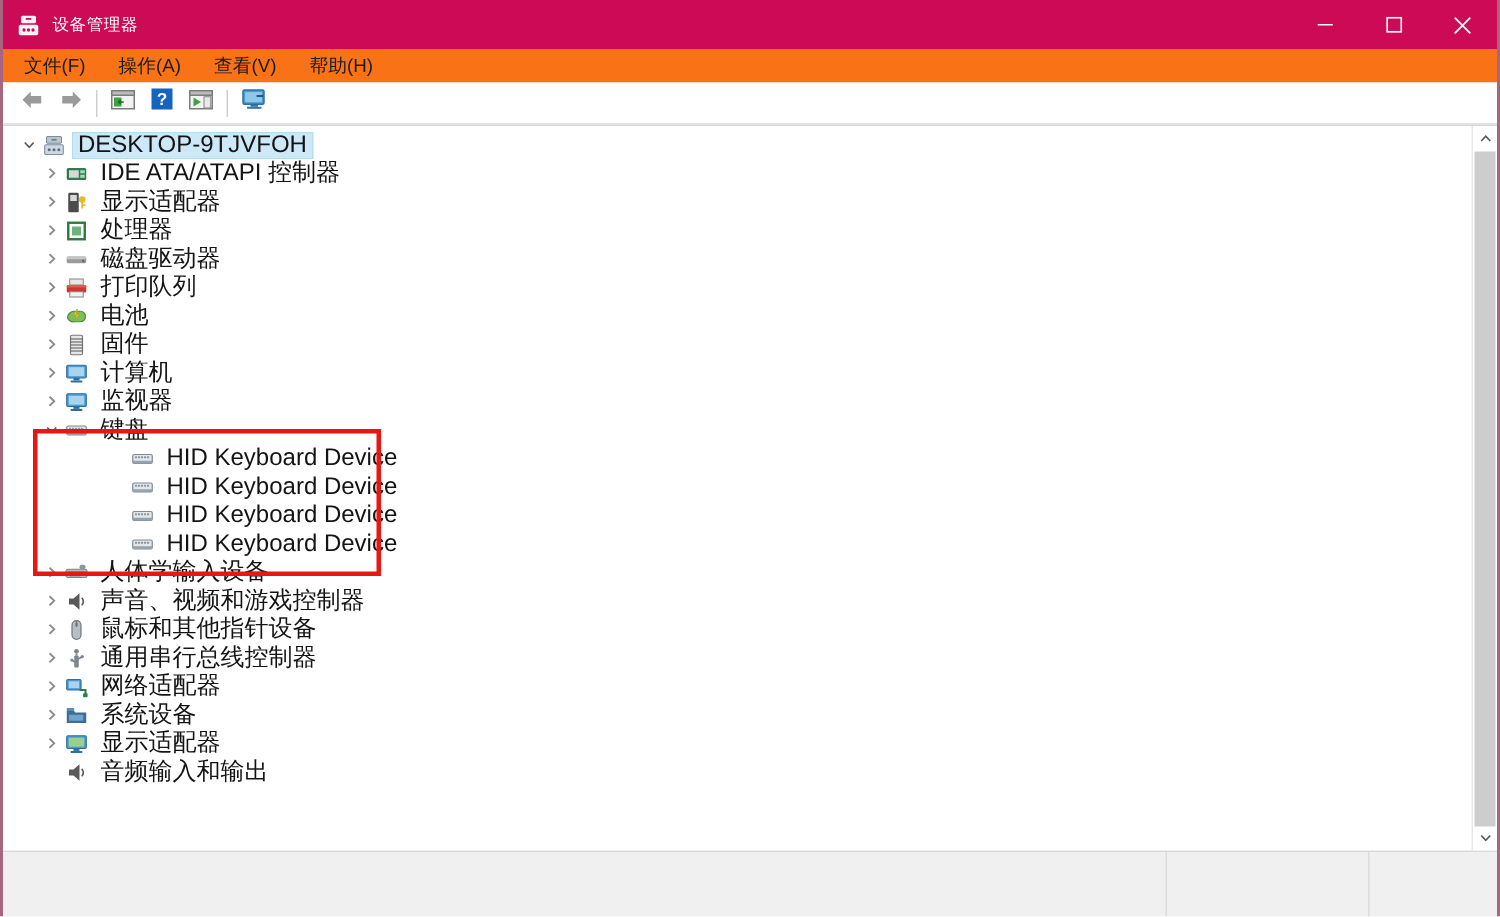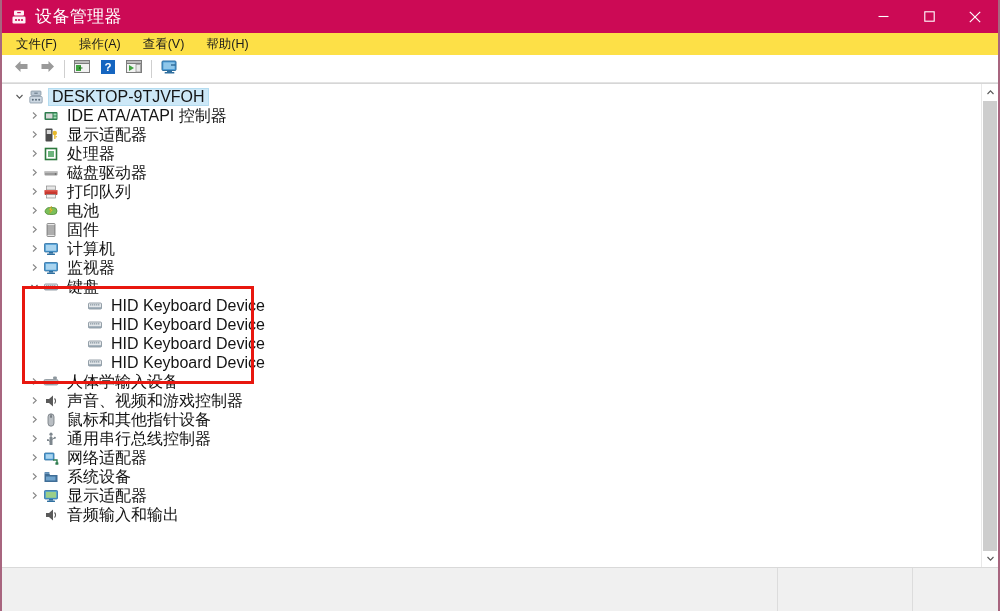--- a/index.html
+++ b/index.html
@@ -28,35 +28,35 @@
     flex: 0 0 33px;
     position: relative;
   }
   #title-icon {
     margin-left: 9px; margin-right: 8px;
     width: 16px; height: 16px;
     display: flex; align-items: center; justify-content: center;
   }
   #title-text {
     color: #ffffff;
-    font-size: 17px;
+    font-size: 11px;
     letter-spacing: .4px;
     white-space: nowrap;
   }
   #winbtns { margin-left: auto; display: flex; height: 33px; }
   .winbtn {
     width: 46px; height: 33px;
     display: flex; align-items: center; justify-content: center;
   }
   .winbtn svg { display: block; }
 
   
   #menubar {
     height: 22px; flex: 0 0 22px;
-    background: #fde047;
+    background: #f97316;
     display: flex; align-items: center;
     padding-left: 9px;
   }
   .menuitem {
     font-size: 12.5px;
     color: #1b1b1b;
     padding: 2px 9px 2px 5px;
     white-space: nowrap;
     margin-right: 8px;
   }

